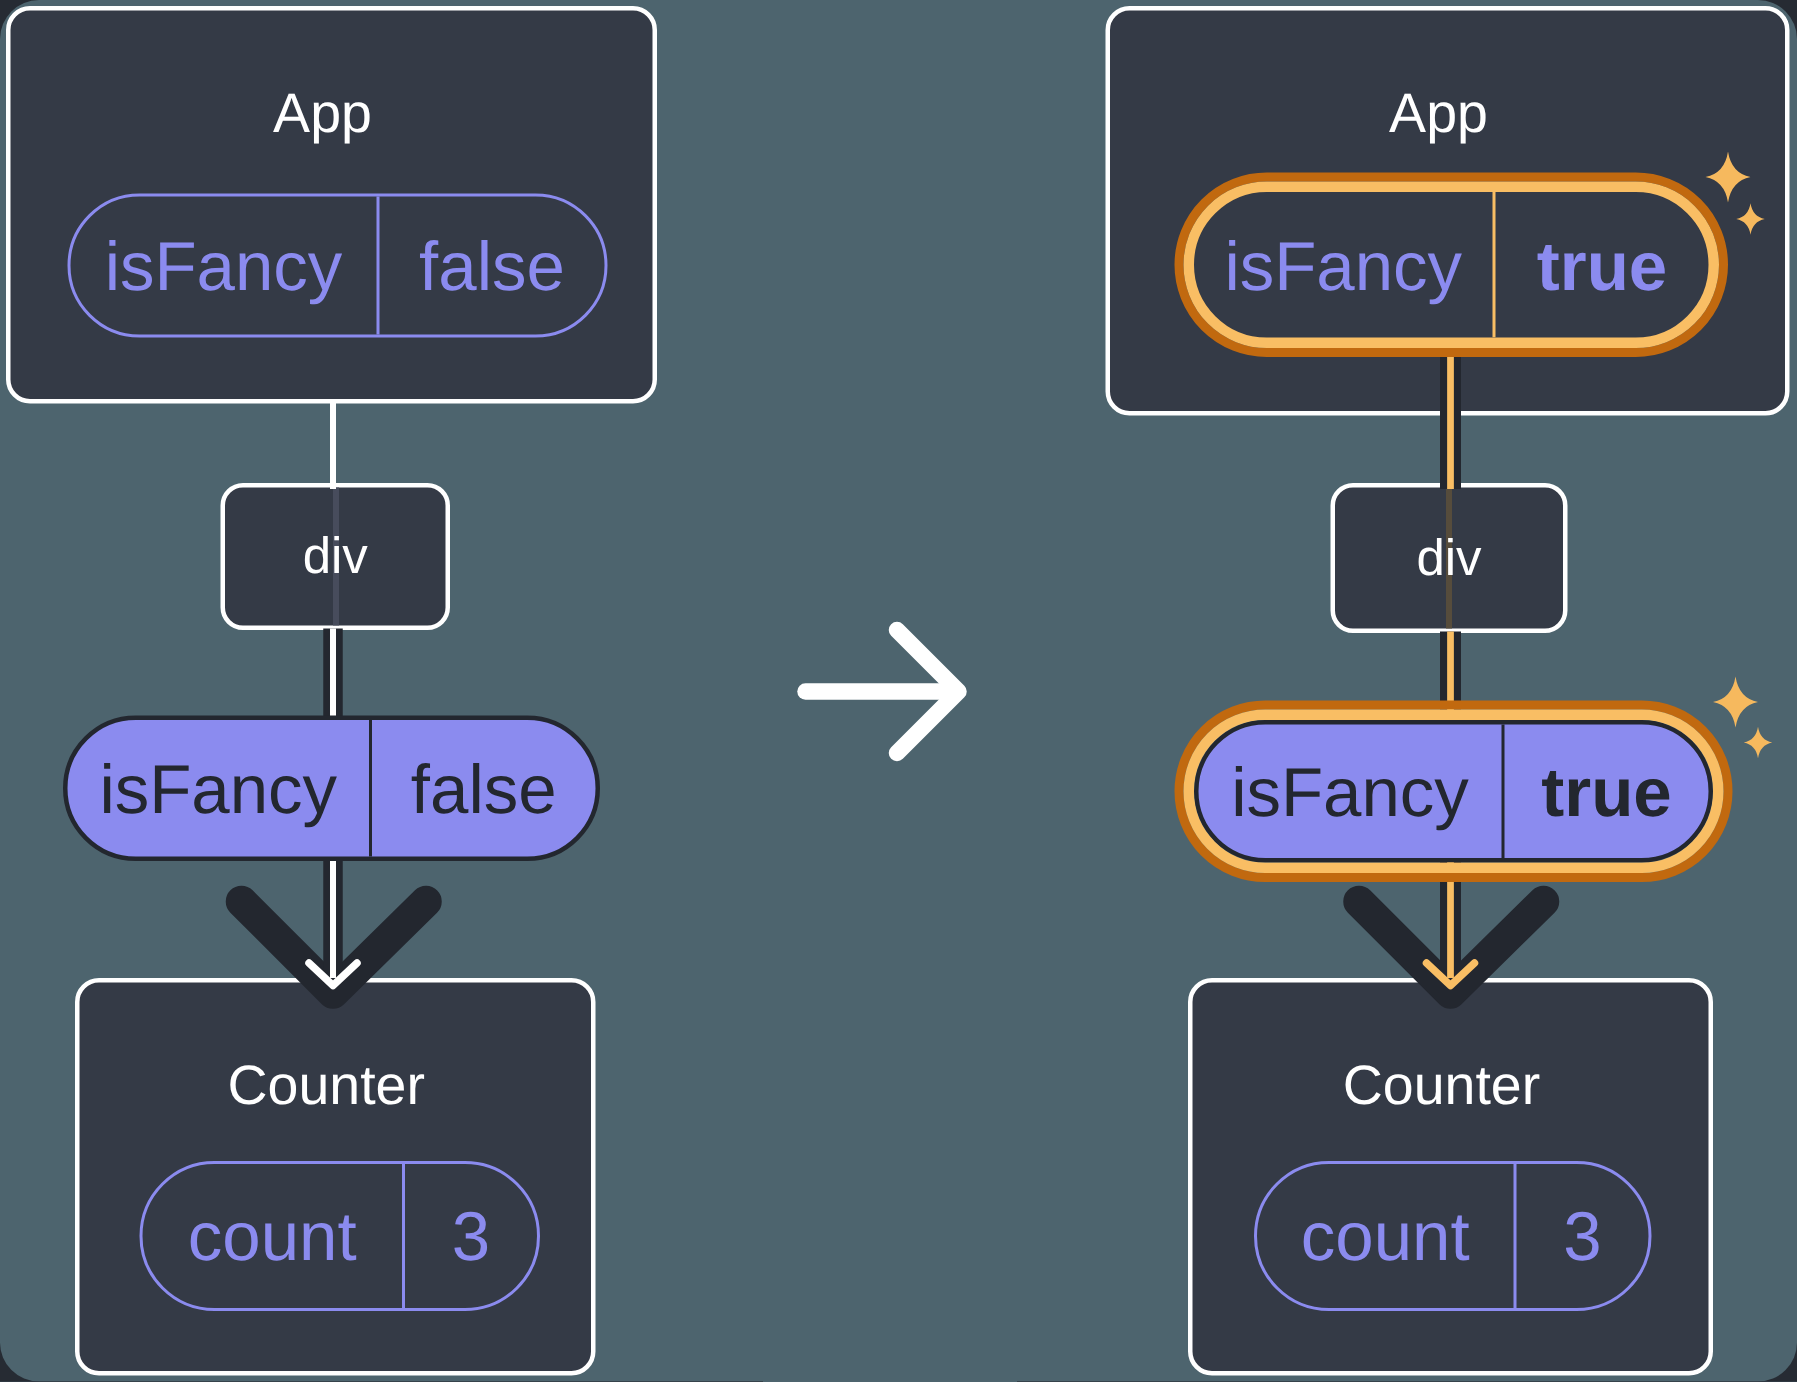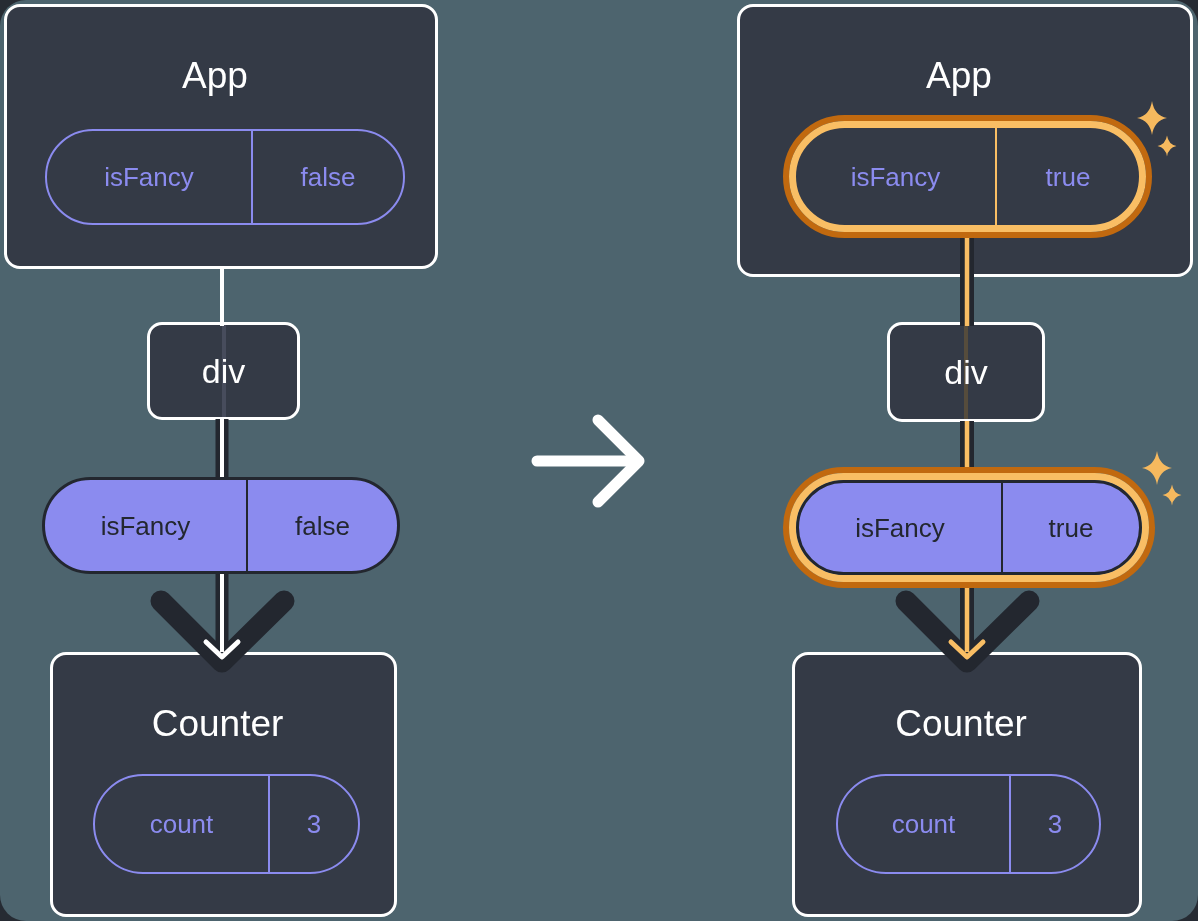--- a/index.html
+++ b/index.html
@@ -33,27 +33,27 @@
     border-radius:60px;z-index:3;
   }
   .pill-outline{border:2px solid var(--accent-purple,#8b8bef);color:var(--accent-purple,#8b8bef);}
   .pill-solid{
     background:var(--accent-purple,#8b8bef);
     border:3px solid var(--dark-stroke,#23272f);
     color:var(--dark-stroke,#23272f);
   }
   .cell{
     display:flex;align-items:center;justify-content:center;
-    font-size:26px;line-height:1;
+    font-size:46px;line-height:1;
   }
   .cell.grow{flex:1;}
   .div-outline .cell.key{border-right:2px solid var(--accent-purple,#8b8bef);}
   .div-dark .cell.key{border-right:2.5px solid var(--dark-stroke,#23272f);}
   .div-orange .cell.key{border-right:2.5px solid var(--highlight-orange-light,#f9be64);}
-  .bold{font-weight:400;}
+  .bold{font-weight:700;}
   
   .hl-ring{
     position:absolute;z-index:3;
     border:6px solid var(--highlight-orange,#c1690f);
     border-radius:66px;
   }
   .hl-inner{
     height:100%;width:100%;
     border:7px solid var(--highlight-orange-light,#f9be64);
     border-radius:58px;

